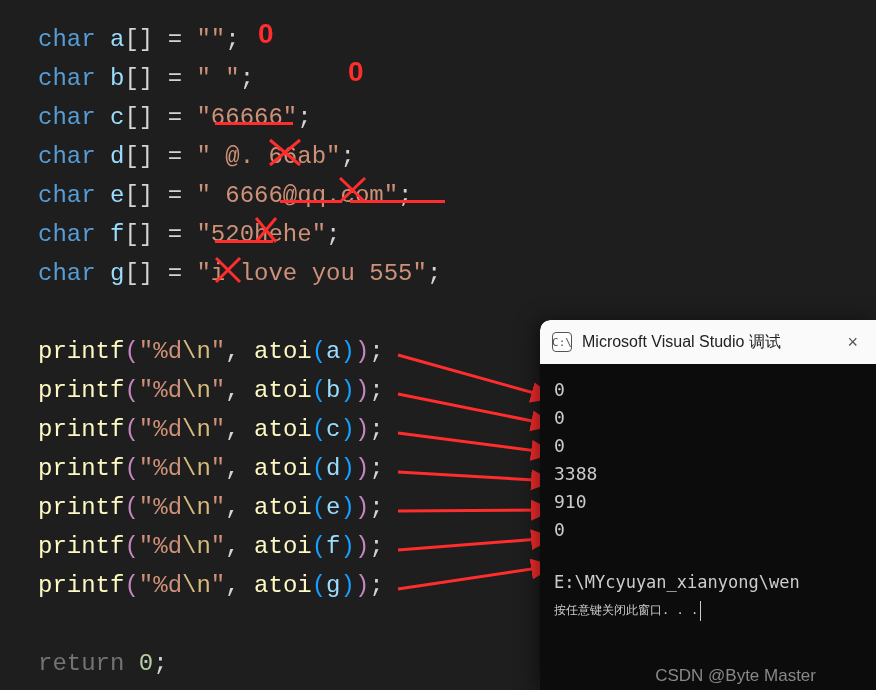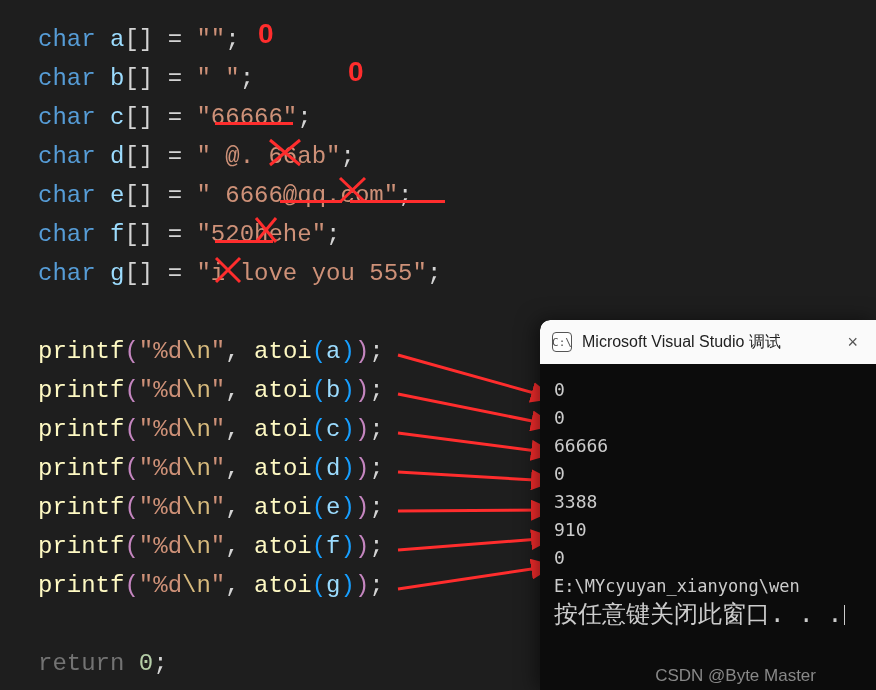--- a/index.html
+++ b/index.html
@@ -85,22 +85,22 @@
     cursor: pointer;
     padding: 2px 6px;
   }
   .console-body {
     padding: 12px 14px;
     font-family: 'NSimSun','Consolas', monospace;
     font-size: 18px;
     line-height: 28px;
     color: #cccccc;
   }
-  .console-body .path { font-size: 17px; white-space: nowrap;}
-  .console-body .zh { font-size: 24px; }
+  .console-body .path { font-size: 17px; margin-top: 24px; white-space: nowrap;}
+  .console-body .zh { font-size: 12px; }
   .cursor-bar {
     display: inline-block;
     width: 1px;
     height: 20px;
     background: #cccccc;
     vertical-align: middle;
     margin-left: 2px;
   }
 
   .watermark {
@@ -180,21 +180,20 @@
 
 <div class="console-window">
   <div class="console-titlebar">
     <span class="console-icon">C:\</span>
     <span class="console-title">Microsoft Visual Studio 调试</span>
     <span class="console-close">×</span>
   </div>
   <div class="console-body">
     <div>0</div>
     <div>0</div>
-    <div>66666</div>
     <div>0</div>
     <div>3388</div>
     <div>910</div>
     <div>0</div>
     <div class="path">E:\MYcyuyan_xianyong\wen</div>
     <div class="zh"><span>按任意键关闭此窗口. . .</span><span class="cursor-bar"></span></div>
   </div>
 </div>
 
 <div class="watermark">CSDN @Byte Master</div>

